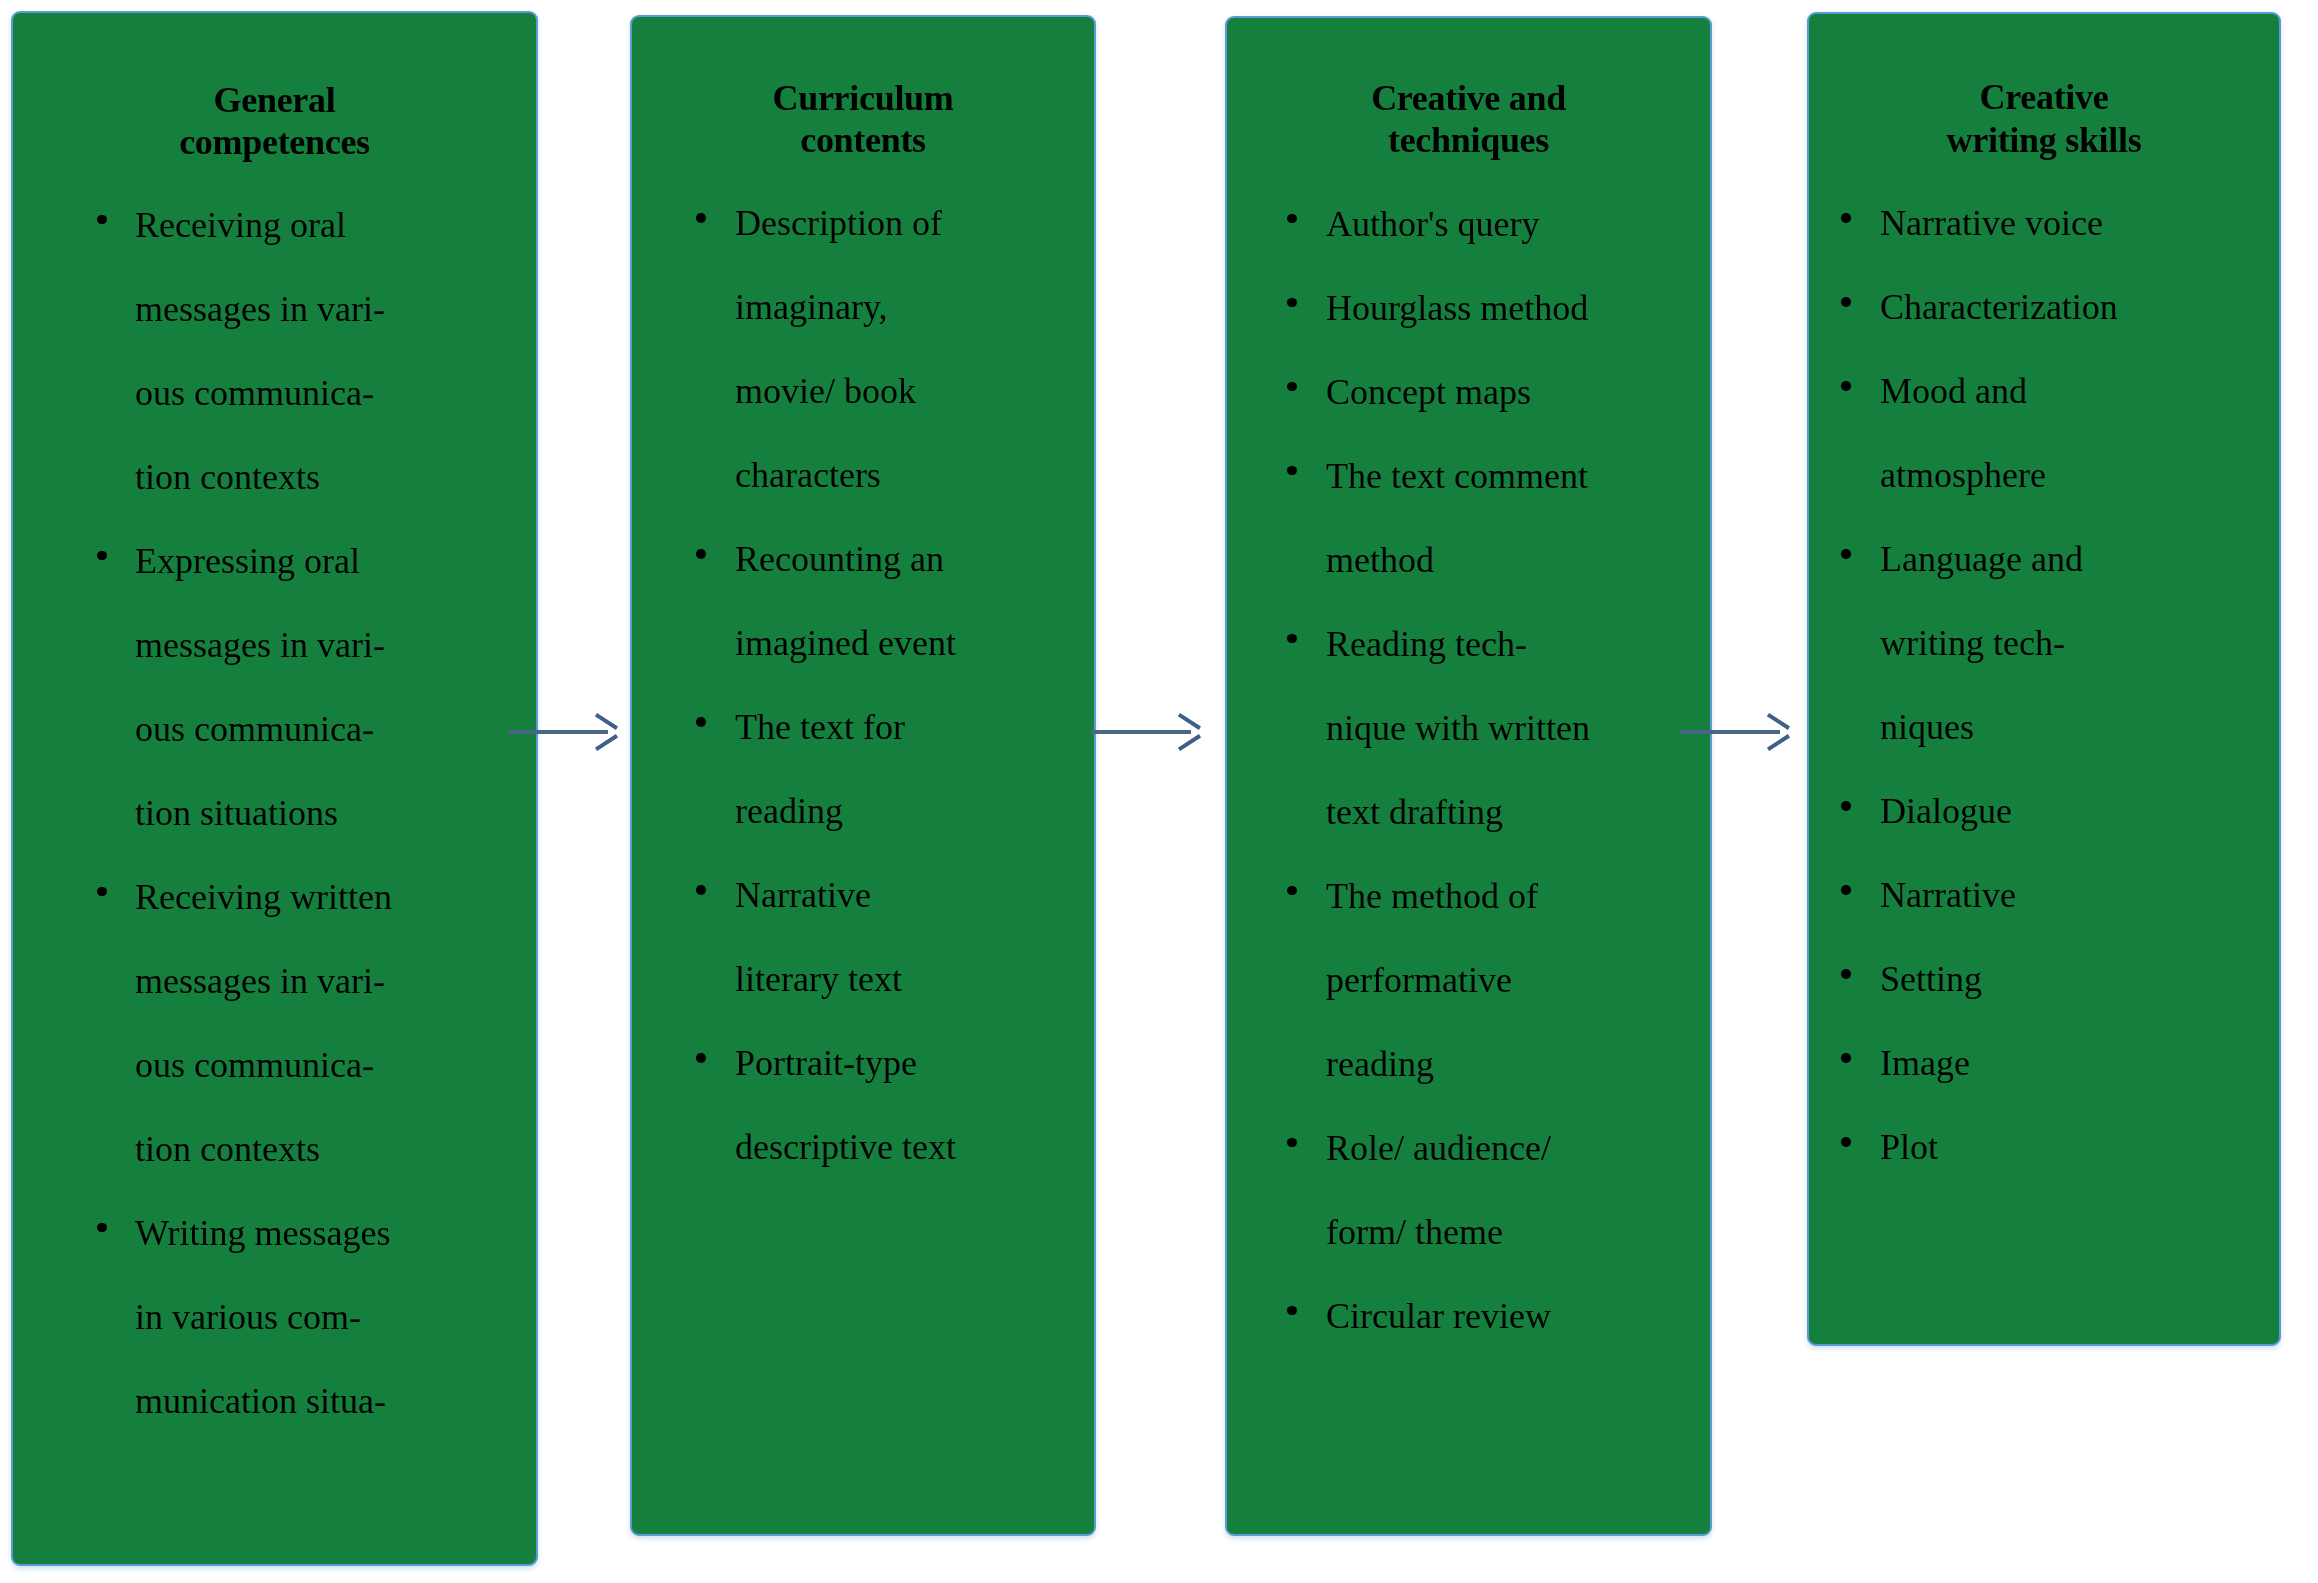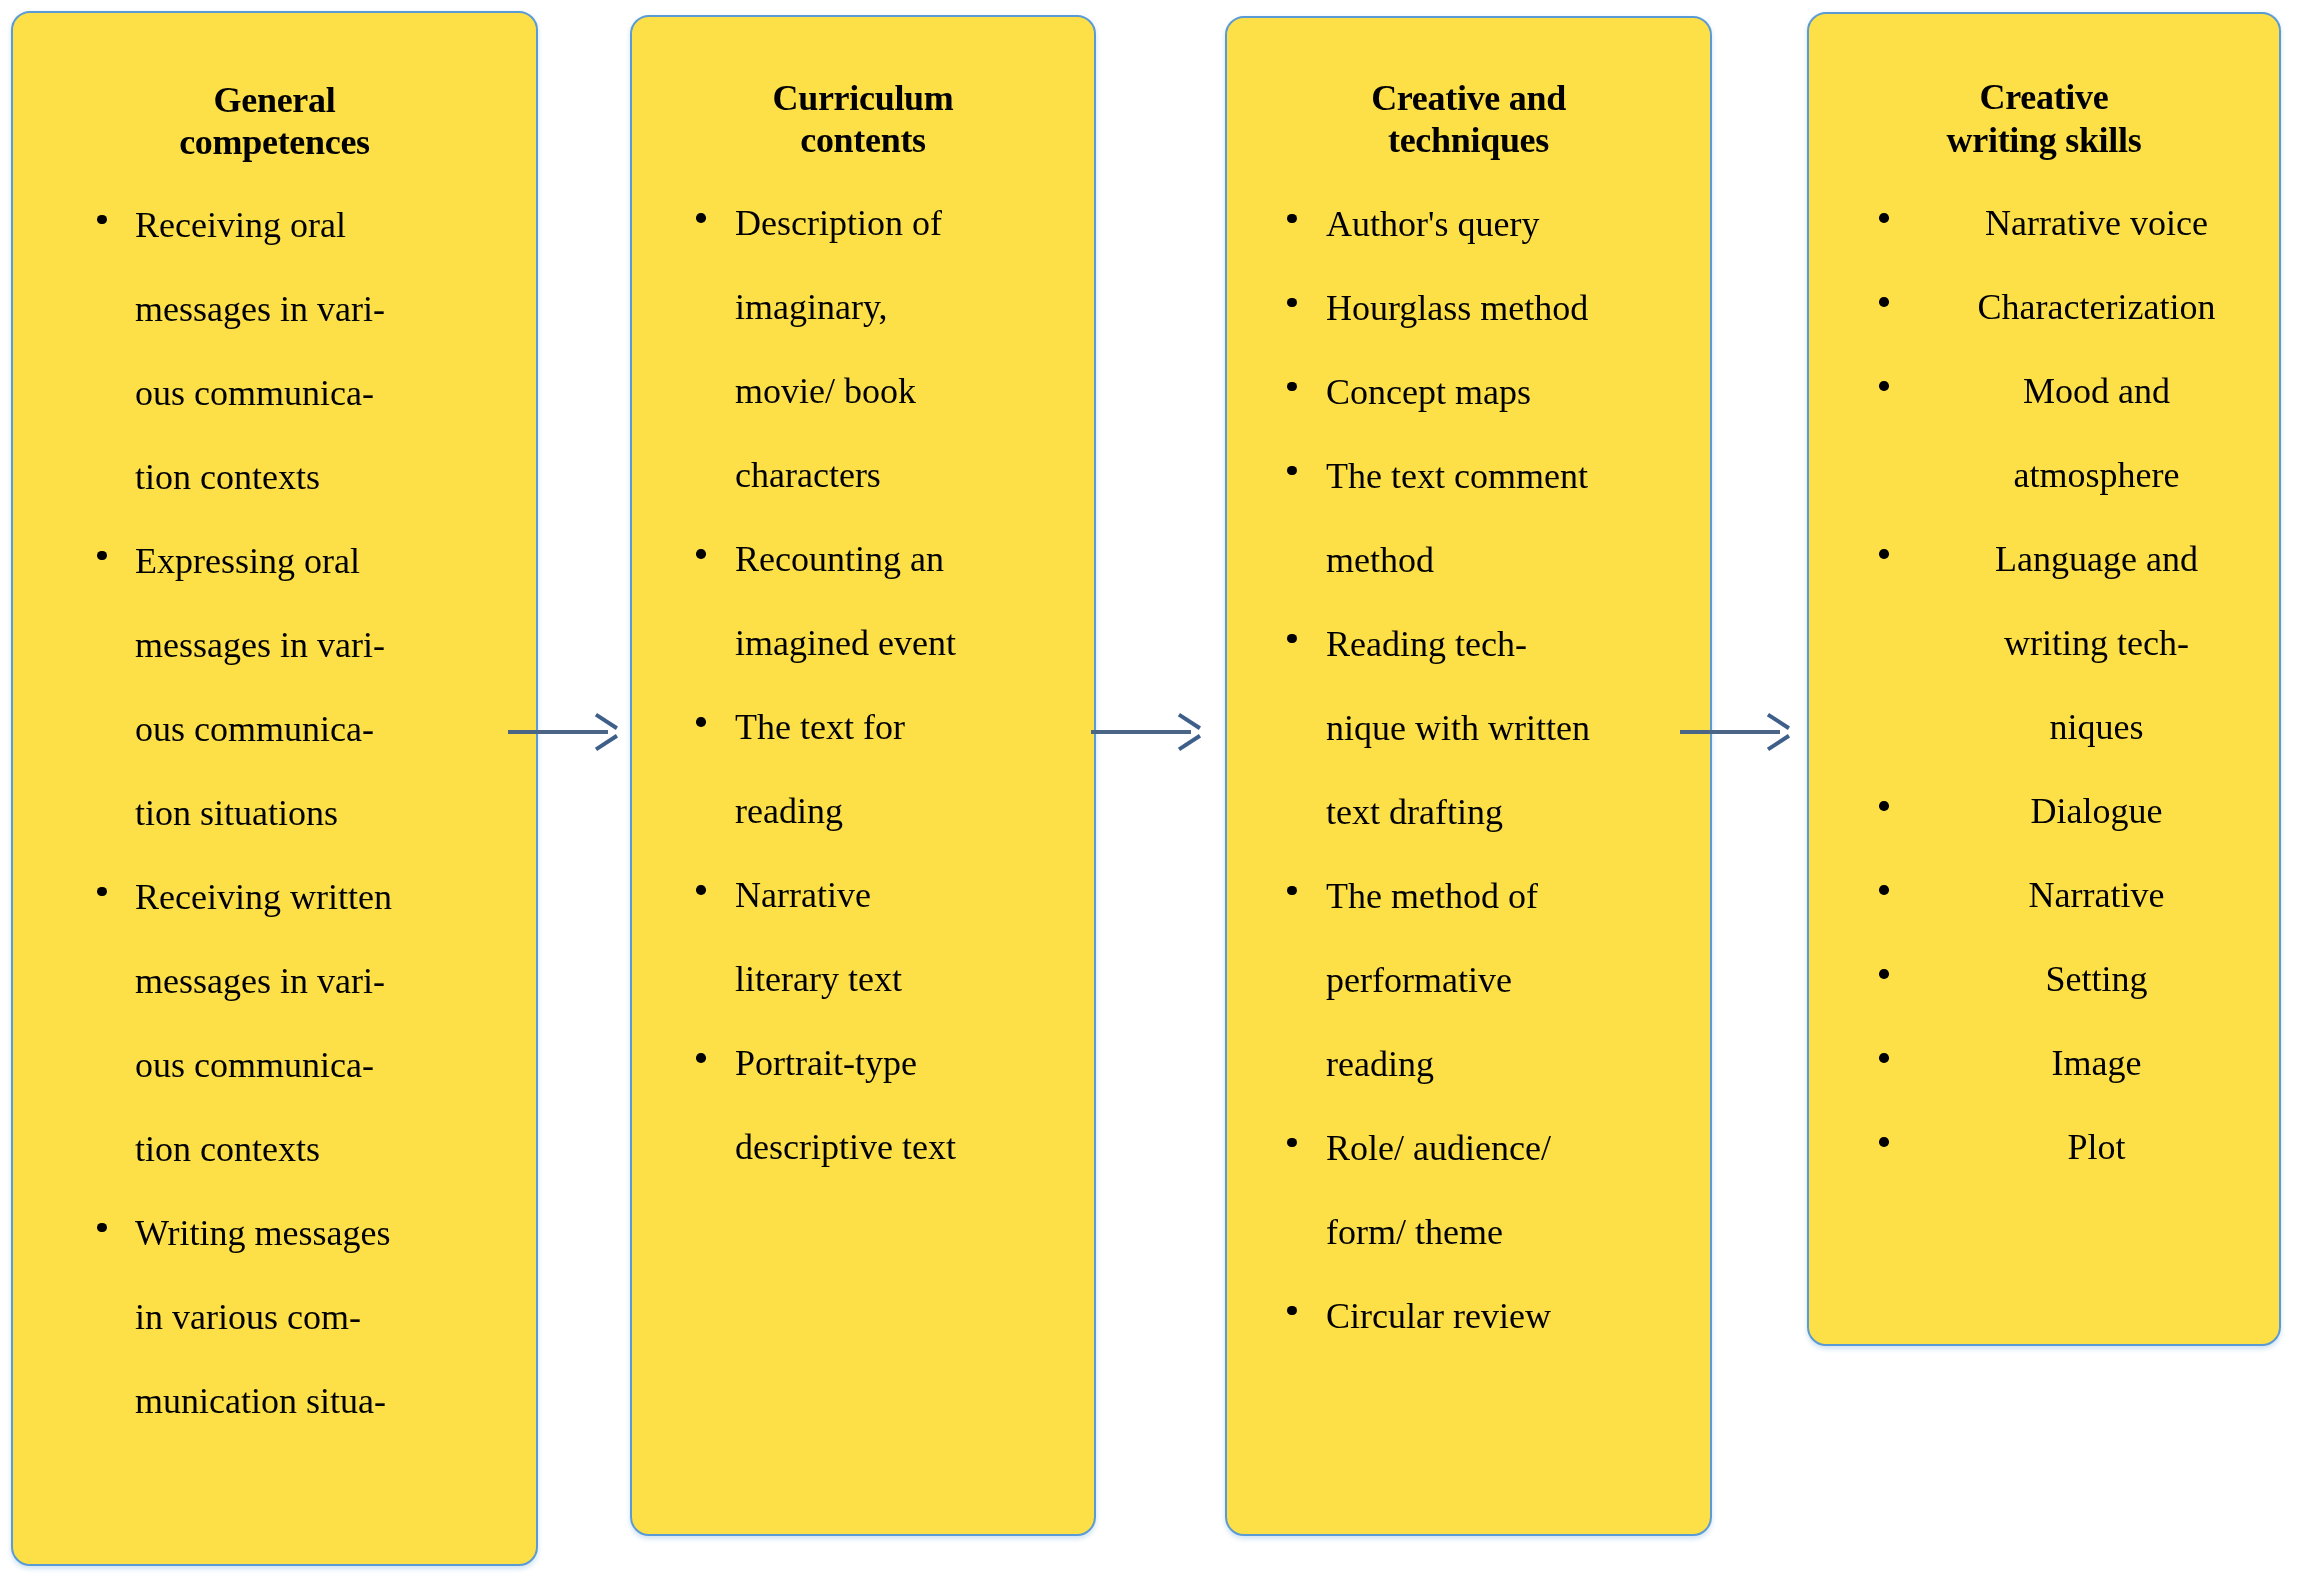--- a/index.html
+++ b/index.html
@@ -16,23 +16,23 @@
   }
 
   #flow-diagram {
     position: absolute;
     inset: 0;
   }
 
   .stage-box {
     position: absolute;
     box-sizing: border-box;
-    background: #fde047;
+    background: #15803d;
     border: 2.8px solid #5B9BD5;
-    border-radius: 19px;
+    border-radius: 9px;
     box-shadow: 0 2.8px 5px rgba(91,155,213,0.28);
   }
 
   
   #stage-box-1 { left: 11px;   top: 11px; width: 527px; height: 1555px; }
   #stage-box-2 { left: 630px; top: 14.5px; width: 466px; height: 1521px; }
   #stage-box-3 { left: 1225px; top: 15.6px; width: 487px; height: 1520px; }
   #stage-box-4 { left: 1807px; top: 12.3px; width: 474px; height: 1334px; }
 
   .stage-inner {
@@ -97,21 +97,21 @@
   #stage-box-1 .bullet-text { width: 357px; }
 
   #stage-box-2 .bullet-list { margin-top: 20px; padding-left: 64px; }
   #stage-box-2 .bullet-item { padding-left: 39px; }
   #stage-box-2 .bullet-text { width: 346px; }
 
   #stage-box-3 .bullet-list { margin-top: 20px; padding-left: 60px; }
   #stage-box-3 .bullet-item { padding-left: 39px; }
   #stage-box-3 .bullet-text { width: 368px; }
 
-  #stage-box-4 .bullet-list { margin-top: 20px; padding-left: 70px; text-align: center; }
+  #stage-box-4 .bullet-list { margin-top: 20px; padding-left: 32px; }
   #stage-box-4 .bullet-item { padding-left: 39px; }
   #stage-box-4 .bullet-text { width: 357px; }
 
   
   .connector-arrow {
     position: absolute;
     top: 718px;
     height: 28px;
   }
   .connector-arrow .shaft {

